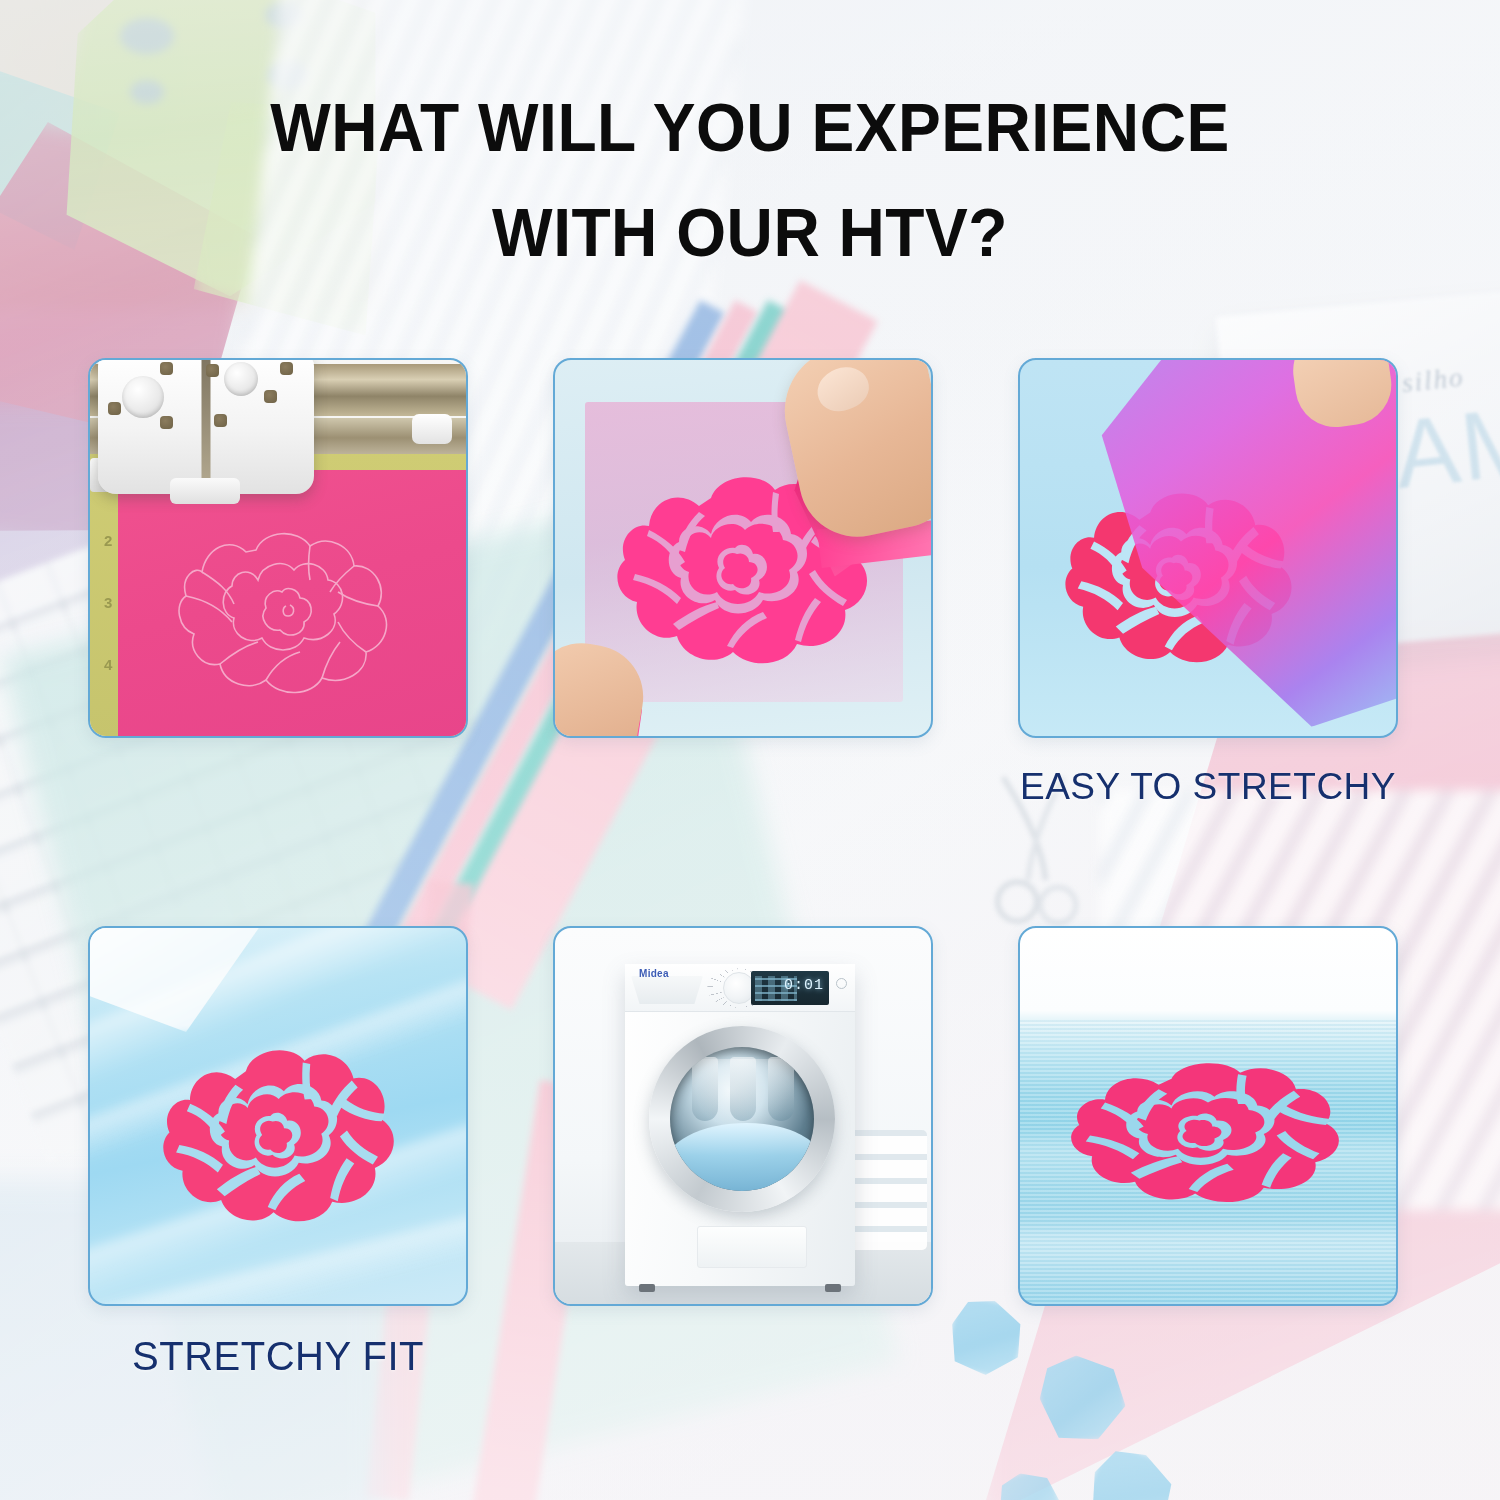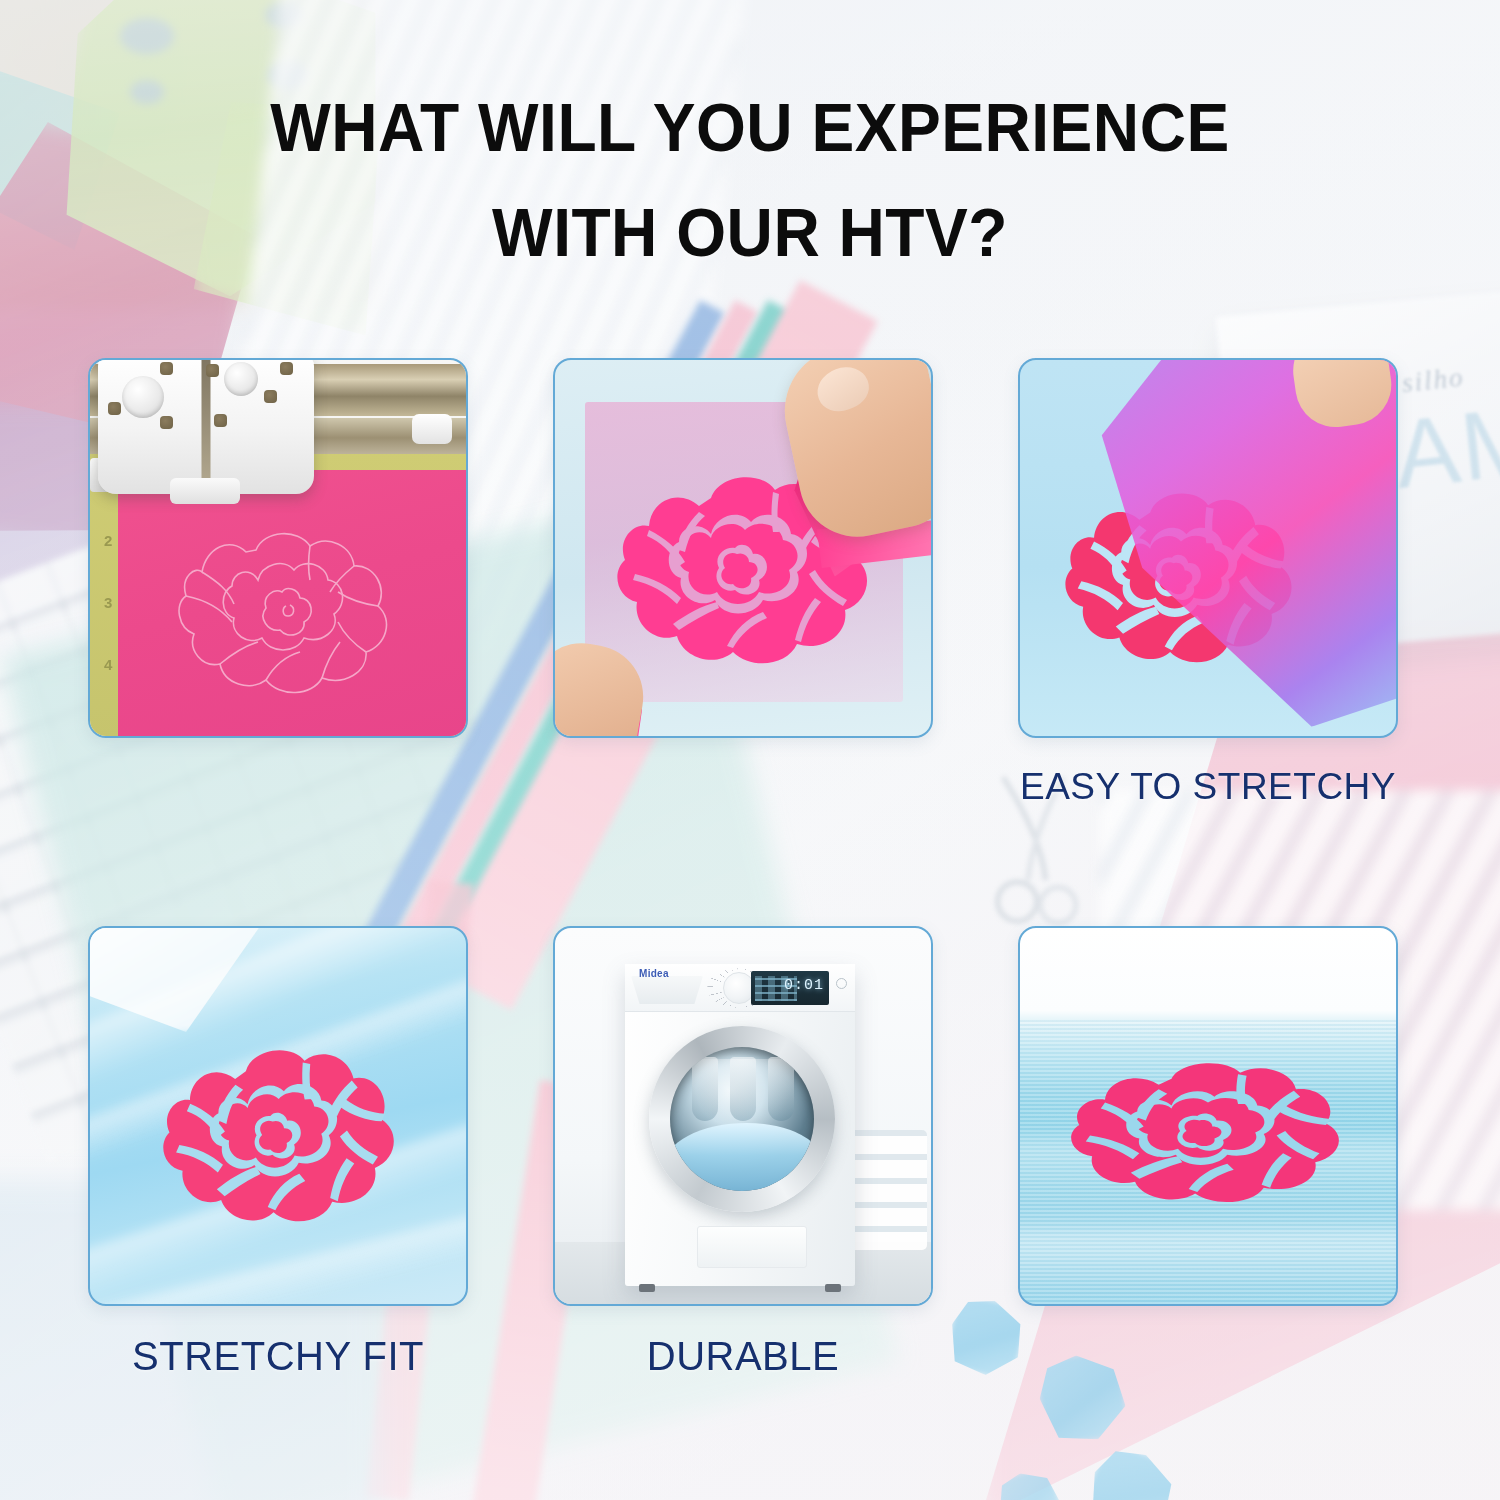--- a/index.html
+++ b/index.html
@@ -704,21 +704,20 @@
               <div class="t5-drumfin" style="left:60px;"></div>
               <div class="t5-drumfin" style="left:98px;"></div>
               <div class="t5-water"></div>
             </div>
           </div>
           <div class="t5-hatch"></div>
           <div class="t5-feet" style="left:14px;"></div>
           <div class="t5-feet" style="right:14px;"></div>
         </div>
       </div>
-      <div class="caption nosel">DURABLE</div>
     </div>
 
     <div class="cell row2">
       <div class="tile t6">
         <div class="t6-knit"></div>
         <div class="t6-wave" style="top:104px;"></div>
         <div class="t6-wave" style="top:212px;"></div>
         <div class="t6-wave" style="top:304px;"></div>
         <div class="rose" style="left:40px;top:106px;width:296px;height:176px;">
           <svg viewBox="0 0 276 236" preserveAspectRatio="none">

